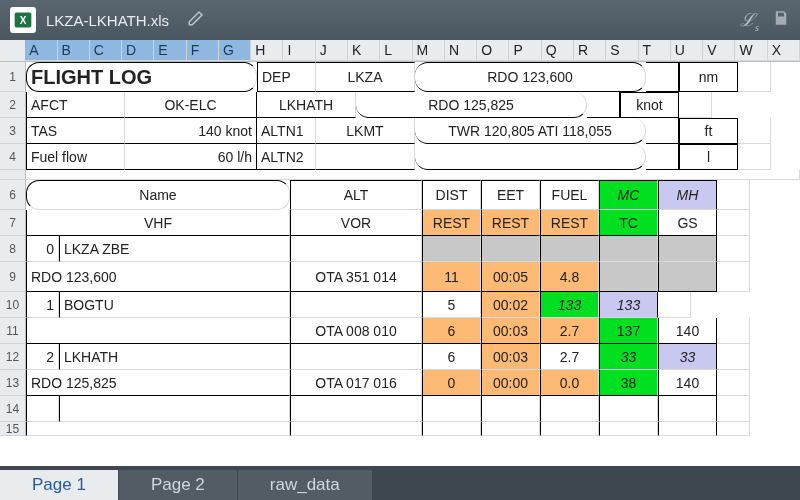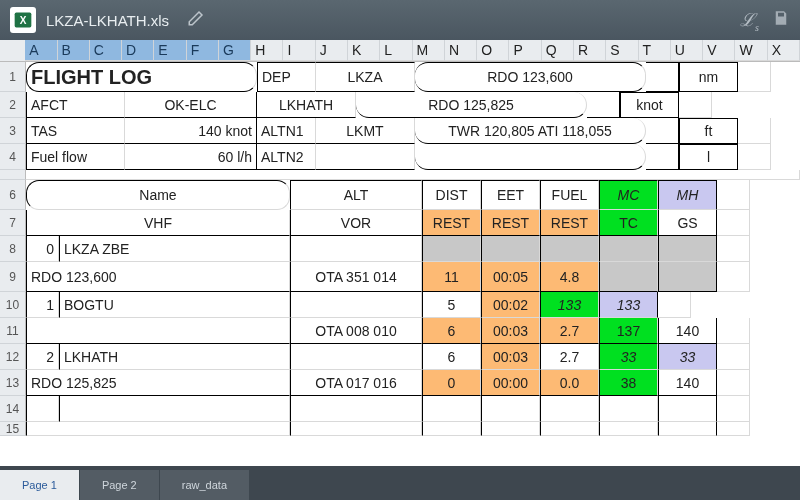--- a/index.html
+++ b/index.html
@@ -29,21 +29,21 @@
 .bdr-l { border-left: 1px solid #000; }
 .bdr-r { border-right: 1px solid #000; }
 .ctr { justify-content: center; }
 .rt { justify-content: flex-end; }
 .bg-yel { background: #fdba74; }
 .bg-grn { background: #00e020; }
 .bg-lav { background: #c9c8f0; }
 .bg-gray { background: #c8c8c8; }
 .ital { font-style: italic; }
 .tabs { height: 34px; background: #3e474f; display: flex; align-items: flex-end; }
-.tab { height: 30px; padding: 0 22px; display: flex; align-items: center; font-size: 11px; color: #cfd6dc; background: #535c64; margin-right: 1px; cursor: pointer; }
+.tab { height: 30px; padding: 0 32px; display: flex; align-items: center; font-size: 17px; color: #cfd6dc; background: #535c64; margin-right: 1px; cursor: pointer; }
 .tab.active { background: #e9ecef; color: #2a5a9a; }
 .faint { color: #d9d9d9; }
 </style>
 </head>
 <body>
 
 <div class="titlebar">
   <div class="app-icon">
     <svg viewBox="0 0 24 24">
         <rect x="2" y="3" width="20" height="18" rx="2" fill="#1f7244"></rect>

